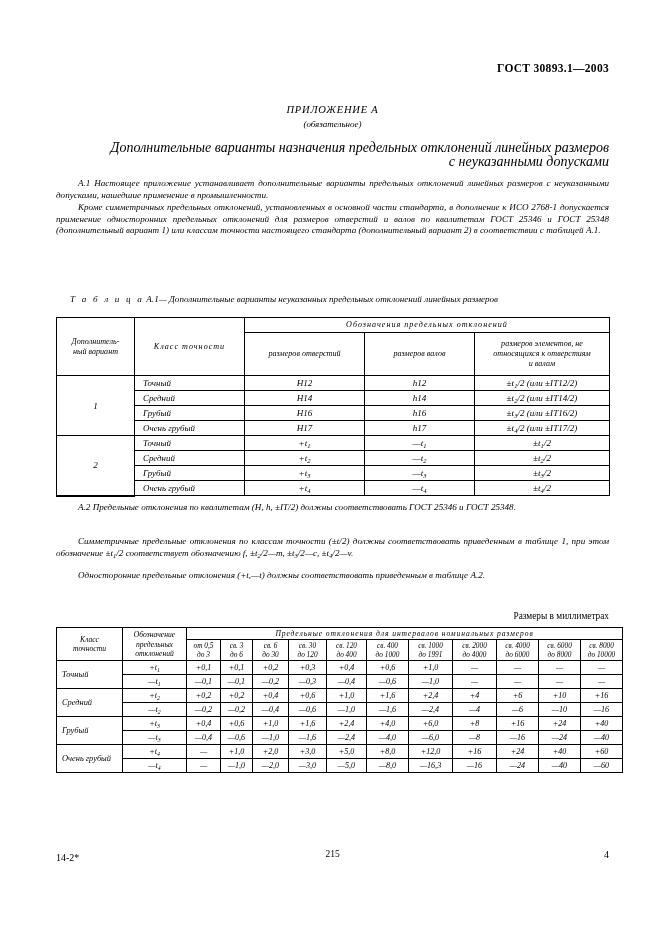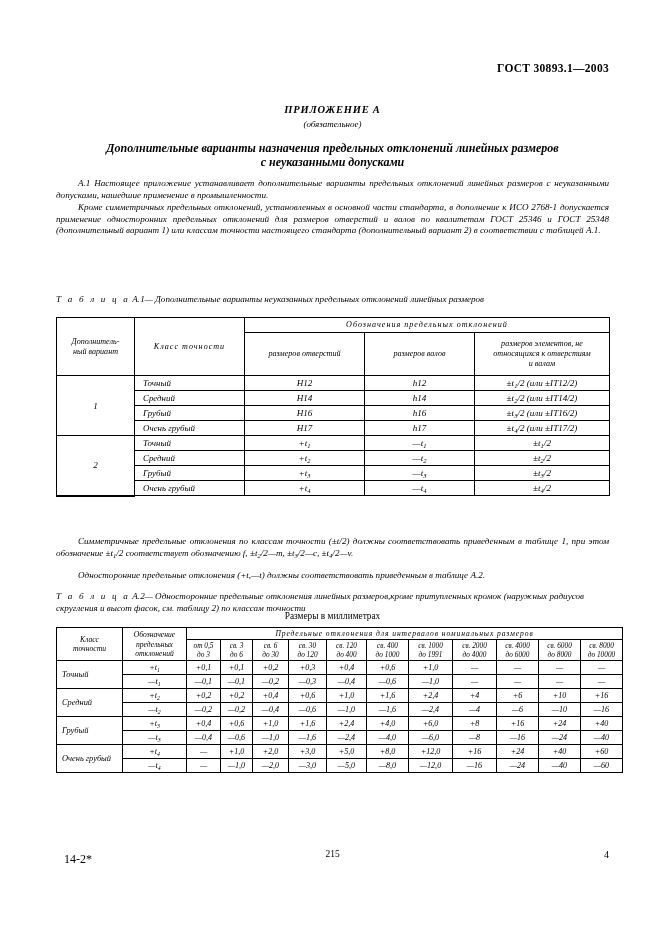--- a/index.html
+++ b/index.html
@@ -37,68 +37,67 @@
   
   .appendix-title {
     position: absolute;
     top: 104px;
     left: 0;
     width: 553px;
     text-align: center;
     font-style: italic;
     font-size: 10.5px;
     letter-spacing: 0.8px;
-    font-weight: bold;
   }
   .appendix-sub {
     position: absolute;
     top: 119px;
     left: 0;
     width: 553px;
     text-align: center;
     font-style: italic;
     font-size: 9px;
   }
   .main-title {
     position: absolute;
     top: 141px;
     left: 0;
     width: 553px;
-    text-align: center;
-    font-style: italic;
-    font-weight: bold;
-    font-size: 12px;
+    text-align: right;
+    font-style: italic;
+    font-weight: normal;
+    font-size: 14px;
     line-height: 14px;
   }
   
   .para {
     position: absolute;
     left: 0;
     width: 553px;
     font-style: italic;
     font-size: 9.1px;
     line-height: 11.6px;
     text-align: justify;
     text-indent: 22px;
   }
   .tbl-caption {
     position: absolute;
-    left: 0;
+    left: 14px;
     width: 553px;
     font-style: italic;
     font-size: 9.1px;
     line-height: 11.6px;
     text-align: left;
   }
   .tbl-caption .sp { letter-spacing: 2.2px; }
   .units-line {
     position: absolute;
     left: 0;
     width: 553px;
-    text-align: center;
+    text-align: right;
     font-size: 9.3px;
     font-style: normal;
   }
   
   table.gost {
     position: absolute;
     border-collapse: collapse;
     font-style: italic;
     table-layout: fixed;
   }
@@ -131,23 +130,23 @@
   }
   #table-a2 th { font-size: 7.6px; line-height: 9.2px; padding: 1px 1px; }
   #table-a2 td { height: 13px; font-size: 8.1px; }
   #table-a2 td.cls { text-align: left; padding-left: 5px; font-size: 8.4px; }
   #table-a2 .rng { font-size: 7.3px; line-height: 9px; }
   #table-a2 .hdr-sp { letter-spacing: 0.9px; }
   .sub { font-size: 0.72em; vertical-align: -0.28em; }
   
   .foot-left {
     position: absolute;
-    left: 8px;
+    left: 0;
     top: 852px;
-    font-size: 12px;
+    font-size: 10px;
     font-style: normal;
   }
   .foot-center {
     position: absolute;
     left: 0;
     top: 849px;
     width: 553px;
     text-align: center;
     font-size: 9.5px;
     font-style: normal;
@@ -258,28 +257,24 @@
           </tr>
           <tr>
             <td class="cls">Очень грубый</td>
             <td>+t<span class="sub">4</span></td>
             <td>—t<span class="sub">4</span></td>
             <td>±t<span class="sub">4</span>/2</td>
           </tr>
         </tbody>
     </table>
 
+    <div class="para" style="top:502px;">А.2 Предельные отклонения по квалитетам (Н, h, ±IT/2)  должны соответствовать ГОСТ 25346 и ГОСТ 25348.</div>
     <div class="para" style="top:536px;">Симметричные предельные отклонения по классам точности (±t/2) должны соответствовать приведенным в таблице 1, при этом обозначение  ±t<span class="sub">1</span>/2 соответствует обозначению f, ±t<span class="sub">2</span>/2—m, ±t<span class="sub">3</span>/2—c, ±t<span class="sub">4</span>/2—v.</div>
     <div class="para" style="top:570px;">Односторонние предельные отклонения (+t,—t) должны соответствовать приведенным в таблице А.2.</div>
 
-    <div class="tbl-caption" style="top:591px;">
-      <span class="sp">Т а б л и ц а</span>
-      <span>А.2—</span>
-      <span>Односторонние предельные отклонения линейных размеров,кроме притупленных кромок (наружных радиусов скругления и высот фасок, см. таблицу 2) по классам точности</span>
-    </div>
 
     <div class="units-line" style="top:611px;">Размеры в миллиметрах</div>
 
     <table class="gost" id="table-a2">
       <colgroup id="a2-cols">
         <col style="width:66px">
           <col style="width:64px">
       <col style="width: 34px;">
           <col style="width: 32px;">
           <col style="width: 36px;">
@@ -423,21 +418,21 @@
             <td>+60</td>
           </tr>
           <tr>
             <td>—t<span class="sub">4</span></td>
             <td>—</td>
             <td>—1,0</td>
             <td>—2,0</td>
             <td>—3,0</td>
             <td>—5,0</td>
             <td>—8,0</td>
-            <td>—12,0</td>
+            <td>—16,3</td>
             <td>—16</td>
             <td>—24</td>
             <td>—40</td>
             <td>—60</td>
           </tr>
         </tbody>
     </table>
 
     <div class="foot-left">14-2*</div>
     <div class="foot-center">215</div>

